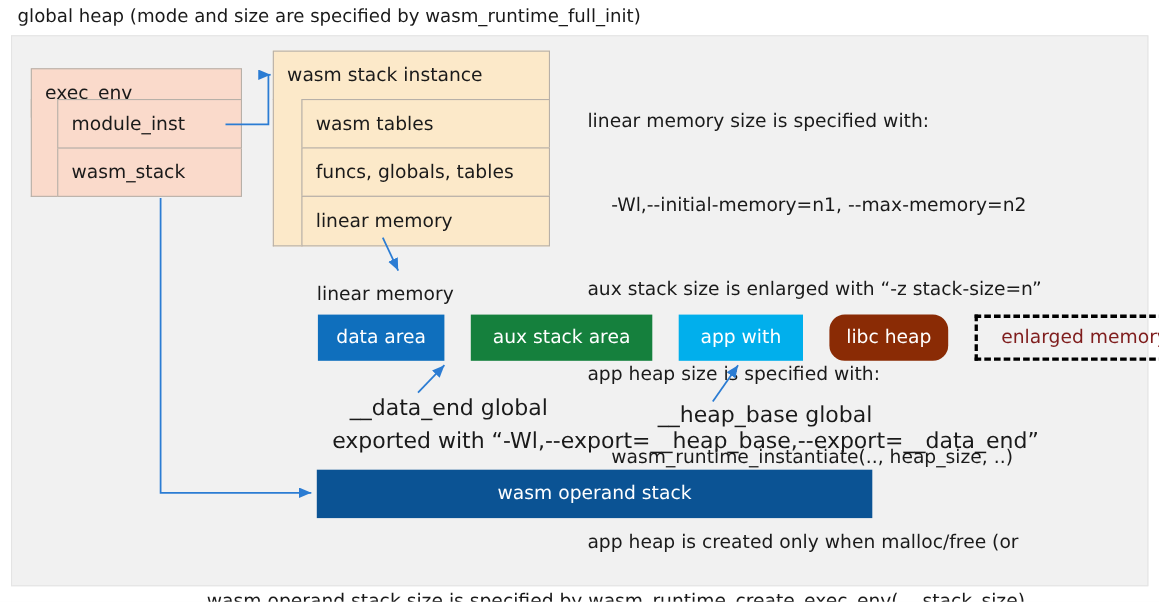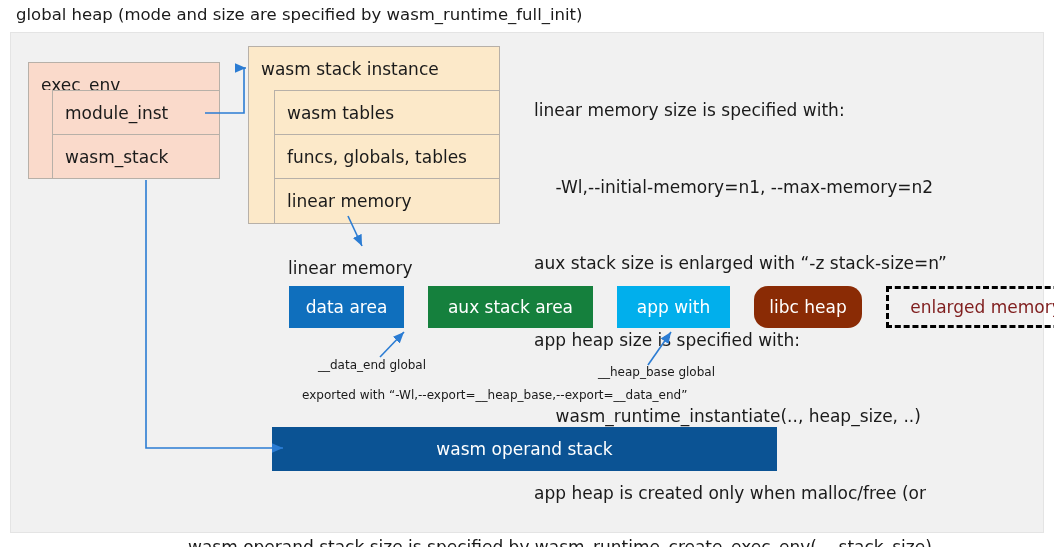--- a/index.html
+++ b/index.html
@@ -118,32 +118,32 @@
   }
   .seg-enlarged {
     color: #12306e;
     background: transparent;
     border: 3px dashed #000000;
   }
 
   
   .ann {
     position: absolute;
-    font-size: 12px;
+    font-size: 20px;
     color: #1a1a1a;
     white-space: nowrap;
   }
   #ann-data-end { left: 318px; top: 358px; }
   #ann-heap-base { left: 598px; top: 365px; }
   #ann-exported { left: 302px; top: 388px; }
 
   
   #operand-stack {
     position: absolute;
-    left: 272px;
+    left: 288px;
     top: 427px;
     width: 505px;
     height: 44px;
     background: #0b5394;
     display: flex;
     align-items: center;
     justify-content: center;
     color: #ffffff;
     font-size: 17px;
   }

